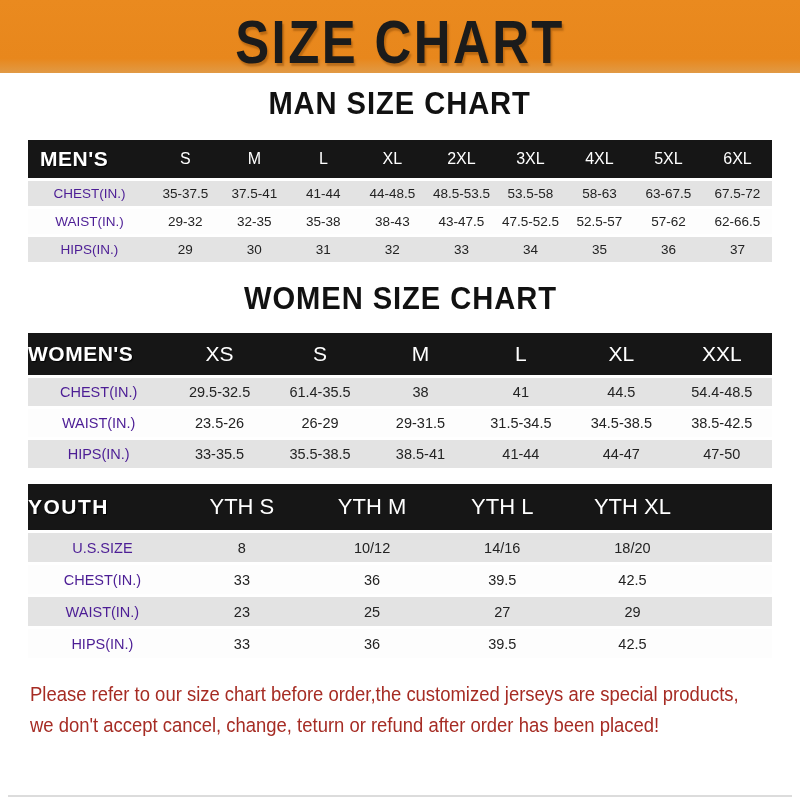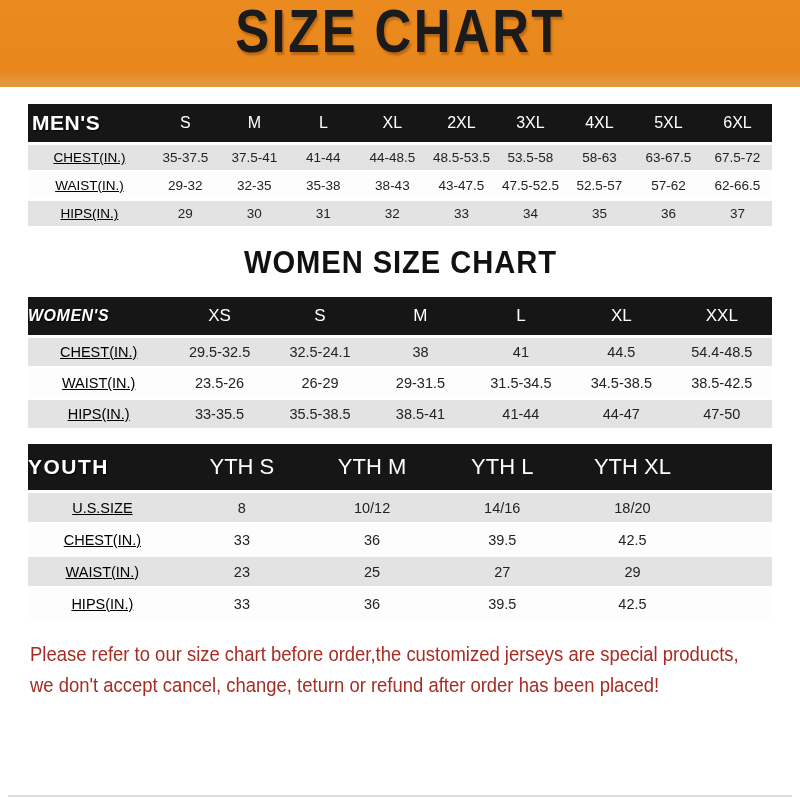--- a/index.html
+++ b/index.html
@@ -12,23 +12,23 @@
   .page { width: 800px; height: 800px; position: relative; background: #fff; }
   .page::after {
     content: "";
     position: absolute;
     left: 8px; right: 8px; bottom: 3px;
     border-bottom: 2px solid #dcdcdc;
   }
 
   
   .banner {
-    height: 87px;
+    height: 73px;
     background: linear-gradient(180deg, #ea8a1f 0%, #e8871c 80%, #e19a45 100%);
-    display: flex; align-items: flex-start; justify-content: center;
+    display: flex; align-items: flex-end; justify-content: center;
   }
   .banner-title {
     display: inline-block;
     font-size: 62px;
     font-weight: 800;
     letter-spacing: 3px;
     color: #1b1b1b;
     transform: scaleX(0.82);
     text-shadow: 2px 3px 2px rgba(120,60,0,0.40);
     white-space: nowrap;
@@ -72,34 +72,34 @@
     letter-spacing: 0.5px;
     text-shadow: 1px 1px 1px rgba(0,0,0,0.9);
   }
   .data-row td {
     color: #232323;
     text-align: center;
     background: #fdfdfd;
     white-space: nowrap;
   }
   .data-row:nth-child(odd) td { background: #e3e3e3; }
-  .data-row td.label-cell { color: #000000; text-decoration: underline; }
+  .data-row td.label-cell { color: #4c1d95; }
 
   
   .section-0 .size-table { margin-top: 14px; }
-  .section-0 .head-row th { padding: 7px 4px; font-size: 16px; }
+  .section-0 .head-row th { padding: 7px 12px; font-size: 16px; }
   .section-0 .head-row th.label-cell { font-size: 21px; }
   .section-0 .data-row td { padding: 5px 0; font-size: 13.5px; }
   .section-0 col.c-label { width: 16.5%; }
   .section-0 col.c-data  { width: 9.27%; }
 
   
   .section-1 .size-table { margin-top: 12px; }
-  .section-1 .head-row th { padding: 9px 0; font-size: 17px; }
-  .section-1 .head-row th.label-cell { font-size: 16px; font-style: italic; }
+  .section-1 .head-row th { padding: 9px 0; font-size: 21px; }
+  .section-1 .head-row th.label-cell { font-size: 21px; }
   .section-1 .data-row td { padding: 6px 0; font-size: 14.5px; }
   .section-1 col.c-label { width: 19%; }
   .section-1 col.c-data  { width: 13.5%; }
 
   
   .section-2 .size-table { margin-top: 10px; }
   .section-2 .head-row th { padding: 10px 0; font-size: 22px; }
   .section-2 .head-row th.label-cell { font-size: 21px; letter-spacing: 1.5px; margin-top: 48px; }
   .section-2 .data-row td { padding: 6.5px 0; font-size: 14.5px; }
   .section-2 col.c-label  { width: 20%; }
@@ -125,20 +125,23 @@
 
 <div class="page">
 
   <header class="banner">
     <span class="banner-title">SIZE CHART</span>
   </header>
 
   <main>
 
     <section class="chart-section section-0">
+      <h2 class="section-heading">
+        <span>MAN SIZE CHART</span>
+      </h2>
       <div class="table-host">
           <table class="size-table">
             <colgroup>
               <col class="c-label">
               <col class="c-data">
               <col class="c-data">
               <col class="c-data">
               <col class="c-data">
               <col class="c-data">
               <col class="c-data">
@@ -225,21 +228,21 @@
                 <th>M</th>
                 <th>L</th>
                 <th>XL</th>
                 <th>XXL</th>
               </tr>
             </thead>
             <tbody>
               <tr class="data-row">
                 <td class="label-cell">CHEST(IN.)</td>
                 <td>29.5-32.5</td>
-                <td>32.5-24.1</td>
+                <td>61.4-35.5</td>
                 <td>38</td>
                 <td>41</td>
                 <td>44.5</td>
                 <td>54.4-48.5</td>
               </tr>
               <tr class="data-row">
                 <td class="label-cell">WAIST(IN.)</td>
                 <td>23.5-26</td>
                 <td>26-29</td>
                 <td>29-31.5</td>

